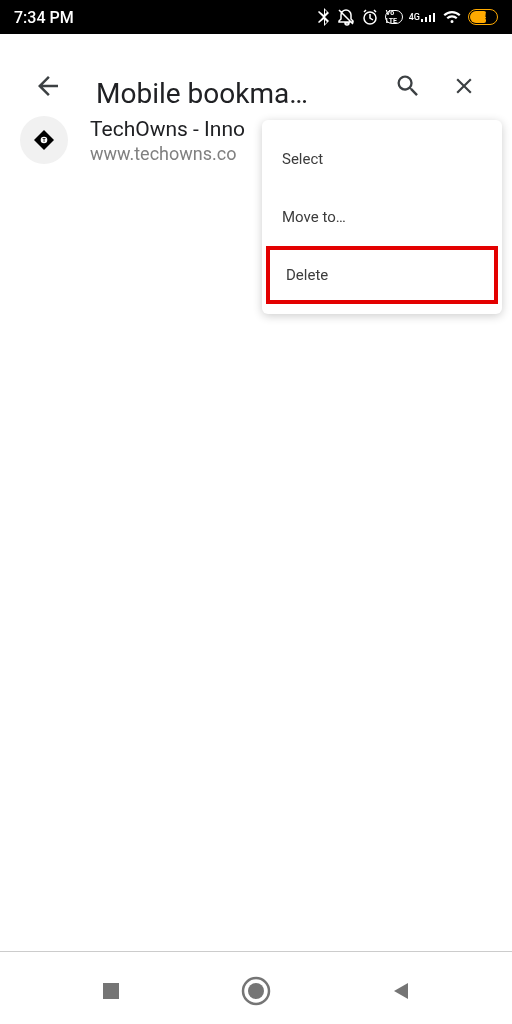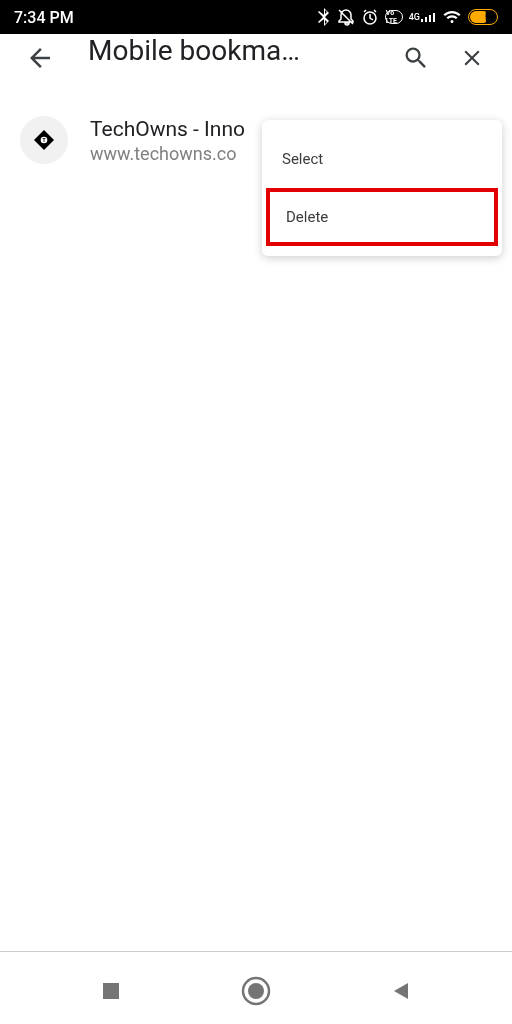--- a/index.html
+++ b/index.html
@@ -24,22 +24,22 @@
     }
     .status-right {
       display: flex;
       align-items: center;
       gap: 6px;
     }
     .status-right svg { display: block; }
     .app-bar {
       height: 76px;
       display: flex;
-      align-items: flex-start;
-      padding: 0 16px;
+      align-items: flex-end;
+      padding: 0 24px;
       gap: 8px;
     }
     .icon-button {
       width: 48px;
       height: 48px;
       display: flex;
       align-items: center;
       justify-content: center;
       border-radius: 50%;
     }
@@ -223,20 +223,21 @@
       </svg>
   </div>
   <div class="bookmark-text">
     <div class="bookmark-title">TechOwns - Inno</div>
     <div class="bookmark-url">www.techowns.co</div>
   </div>
 </div>
 
 <div class="popup-menu">
   <div class="menu-item">Select</div>
+  <div class="menu-item">Move to…</div>
   <div class="menu-item highlighted">Delete</div>
 </div>
 
 <div class="bottom-divider"></div>
 
 <div class="nav-bar">
   <div>
     <svg width="22" height="22" viewBox="0 0 22 22">
         <rect x="3" y="3" width="16" height="16" fill="#757575"></rect>
       </svg>

